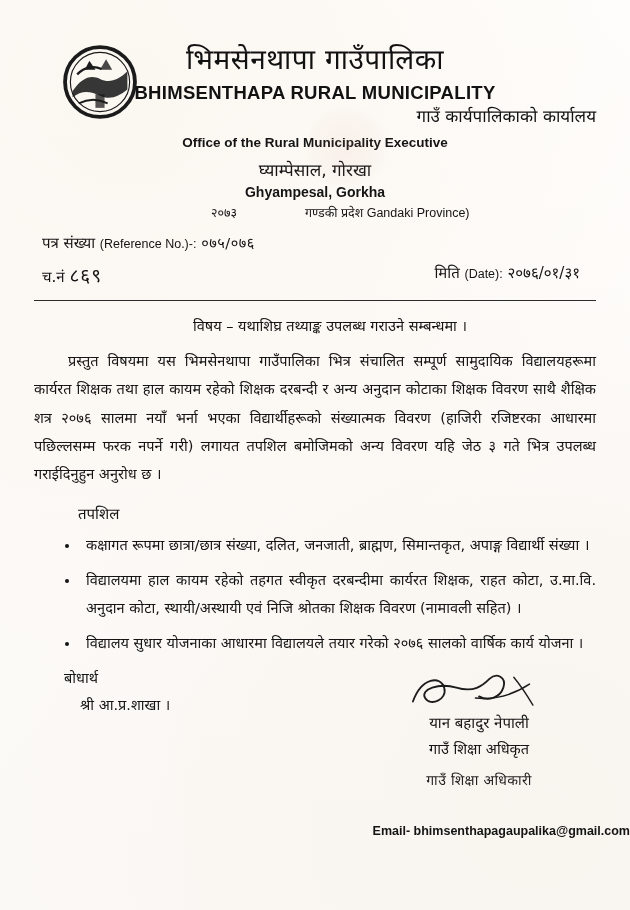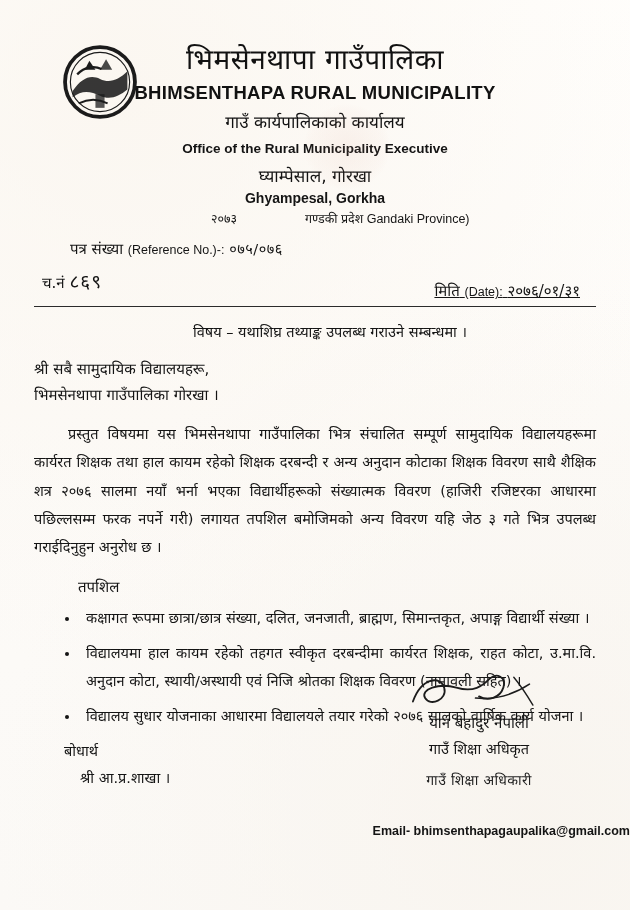--- a/index.html
+++ b/index.html
@@ -59,22 +59,23 @@
   .en-title {
     font-size: 18.5px;
     font-weight: bold;
     letter-spacing: 0.3px;
     margin-top: 6px;
     font-family: "Liberation Sans", sans-serif;
     color: #121212;
   }
   .np-sub {
     font-size: 17px;
-    margin-top: 6px;
+    margin-top: 0;
     color: #111;
+    text-align: right;
   }
   .en-sub {
     font-size: 13.5px;
     font-weight: bold;
     margin-top: 8px;
     font-family: "Liberation Sans", sans-serif;
   }
   .np-place {
     font-size: 17px;
     margin-top: 8px;
@@ -107,21 +108,20 @@
   .refblock {
     position: relative;
     margin-top: 10px;
     height: 66px;
   }
   .ref-line {
     position: absolute;
     left: 8px;
     top: 0;
     font-size: 15px;
-    margin-left: 28px;
   }
   .ref-label-en {
     font-size: 12.5px;
     font-family: "Liberation Sans", sans-serif;
   }
   .ref-val {
     font-size: 14.5px;
     letter-spacing: 0.5px;
   }
   .chalani {
@@ -131,23 +131,22 @@
     font-size: 15px;
   }
   .chalani-val {
     font-size: 19px;
     letter-spacing: 1px;
     font-family: "DejaVu Sans", sans-serif;
   }
   .date-line {
     position: absolute;
     right: 16px;
-    top: 42px;
-    font-size: 15px;
-    text-decoration: underline;
+    top: 30px;
+    font-size: 15px;
   }
   .date-label-en {
     font-size: 12.5px;
     font-family: "Liberation Sans", sans-serif;
   }
   hr.rule {
     border: none;
     border-top: 1.3px solid #2b2b2b;
     margin: 2px 0 0 0;
   }
@@ -300,24 +299,20 @@
         <span>मिति</span>
         <span class="date-label-en">(Date):</span>
         <span>२०७६/०१/३१</span>
       </div>
     </div>
 
     <hr class="rule">
 
     <div class="subject">विषय – यथाशिघ्र तथ्याङ्क उपलब्ध गराउने सम्बन्धमा ।</div>
 
-    <div class="addressee">
-      <div>श्री सबै सामुदायिक विद्यालयहरू,</div>
-      <div>भिमसेनथापा गाउँपालिका गोरखा ।</div>
-    </div>
 
     <div class="para">प्रस्तुत विषयमा यस भिमसेनथापा गाउँपालिका भित्र संचालित सम्पूर्ण सामुदायिक विद्यालयहरूमा कार्यरत शिक्षक तथा हाल कायम रहेको शिक्षक दरबन्दी र अन्य अनुदान कोटाका शिक्षक विवरण साथै शैक्षिक शत्र २०७६ सालमा नयाँ भर्ना भएका विद्यार्थीहरूको संख्यात्मक विवरण (हाजिरी रजिष्टरका आधारमा पछिल्लसम्म फरक नपर्ने गरी) लगायत तपशिल बमोजिमको अन्य विवरण यहि जेठ ३ गते भित्र उपलब्ध गराईदिनुहुन अनुरोध छ ।</div>
 
     <div class="tapsil-head">तपशिल</div>
 
     <ul class="tapsil">
       <li>कक्षागत रूपमा छात्रा/छात्र संख्या, दलित, जनजाती, ब्राह्मण, सिमान्तकृत, अपाङ्ग विद्यार्थी संख्या ।</li>
       <li>विद्यालयमा हाल कायम रहेको तहगत स्वीकृत दरबन्दीमा कार्यरत शिक्षक, राहत कोटा, उ.मा.वि. अनुदान कोटा, स्थायी/अस्थायी एवं निजि श्रोतका शिक्षक विवरण (नामावली सहित) ।</li>
       <li>विद्यालय सुधार योजनाका आधारमा विद्यालयले तयार गरेको २०७६ सालको वार्षिक कार्य योजना ।</li>
     </ul>

